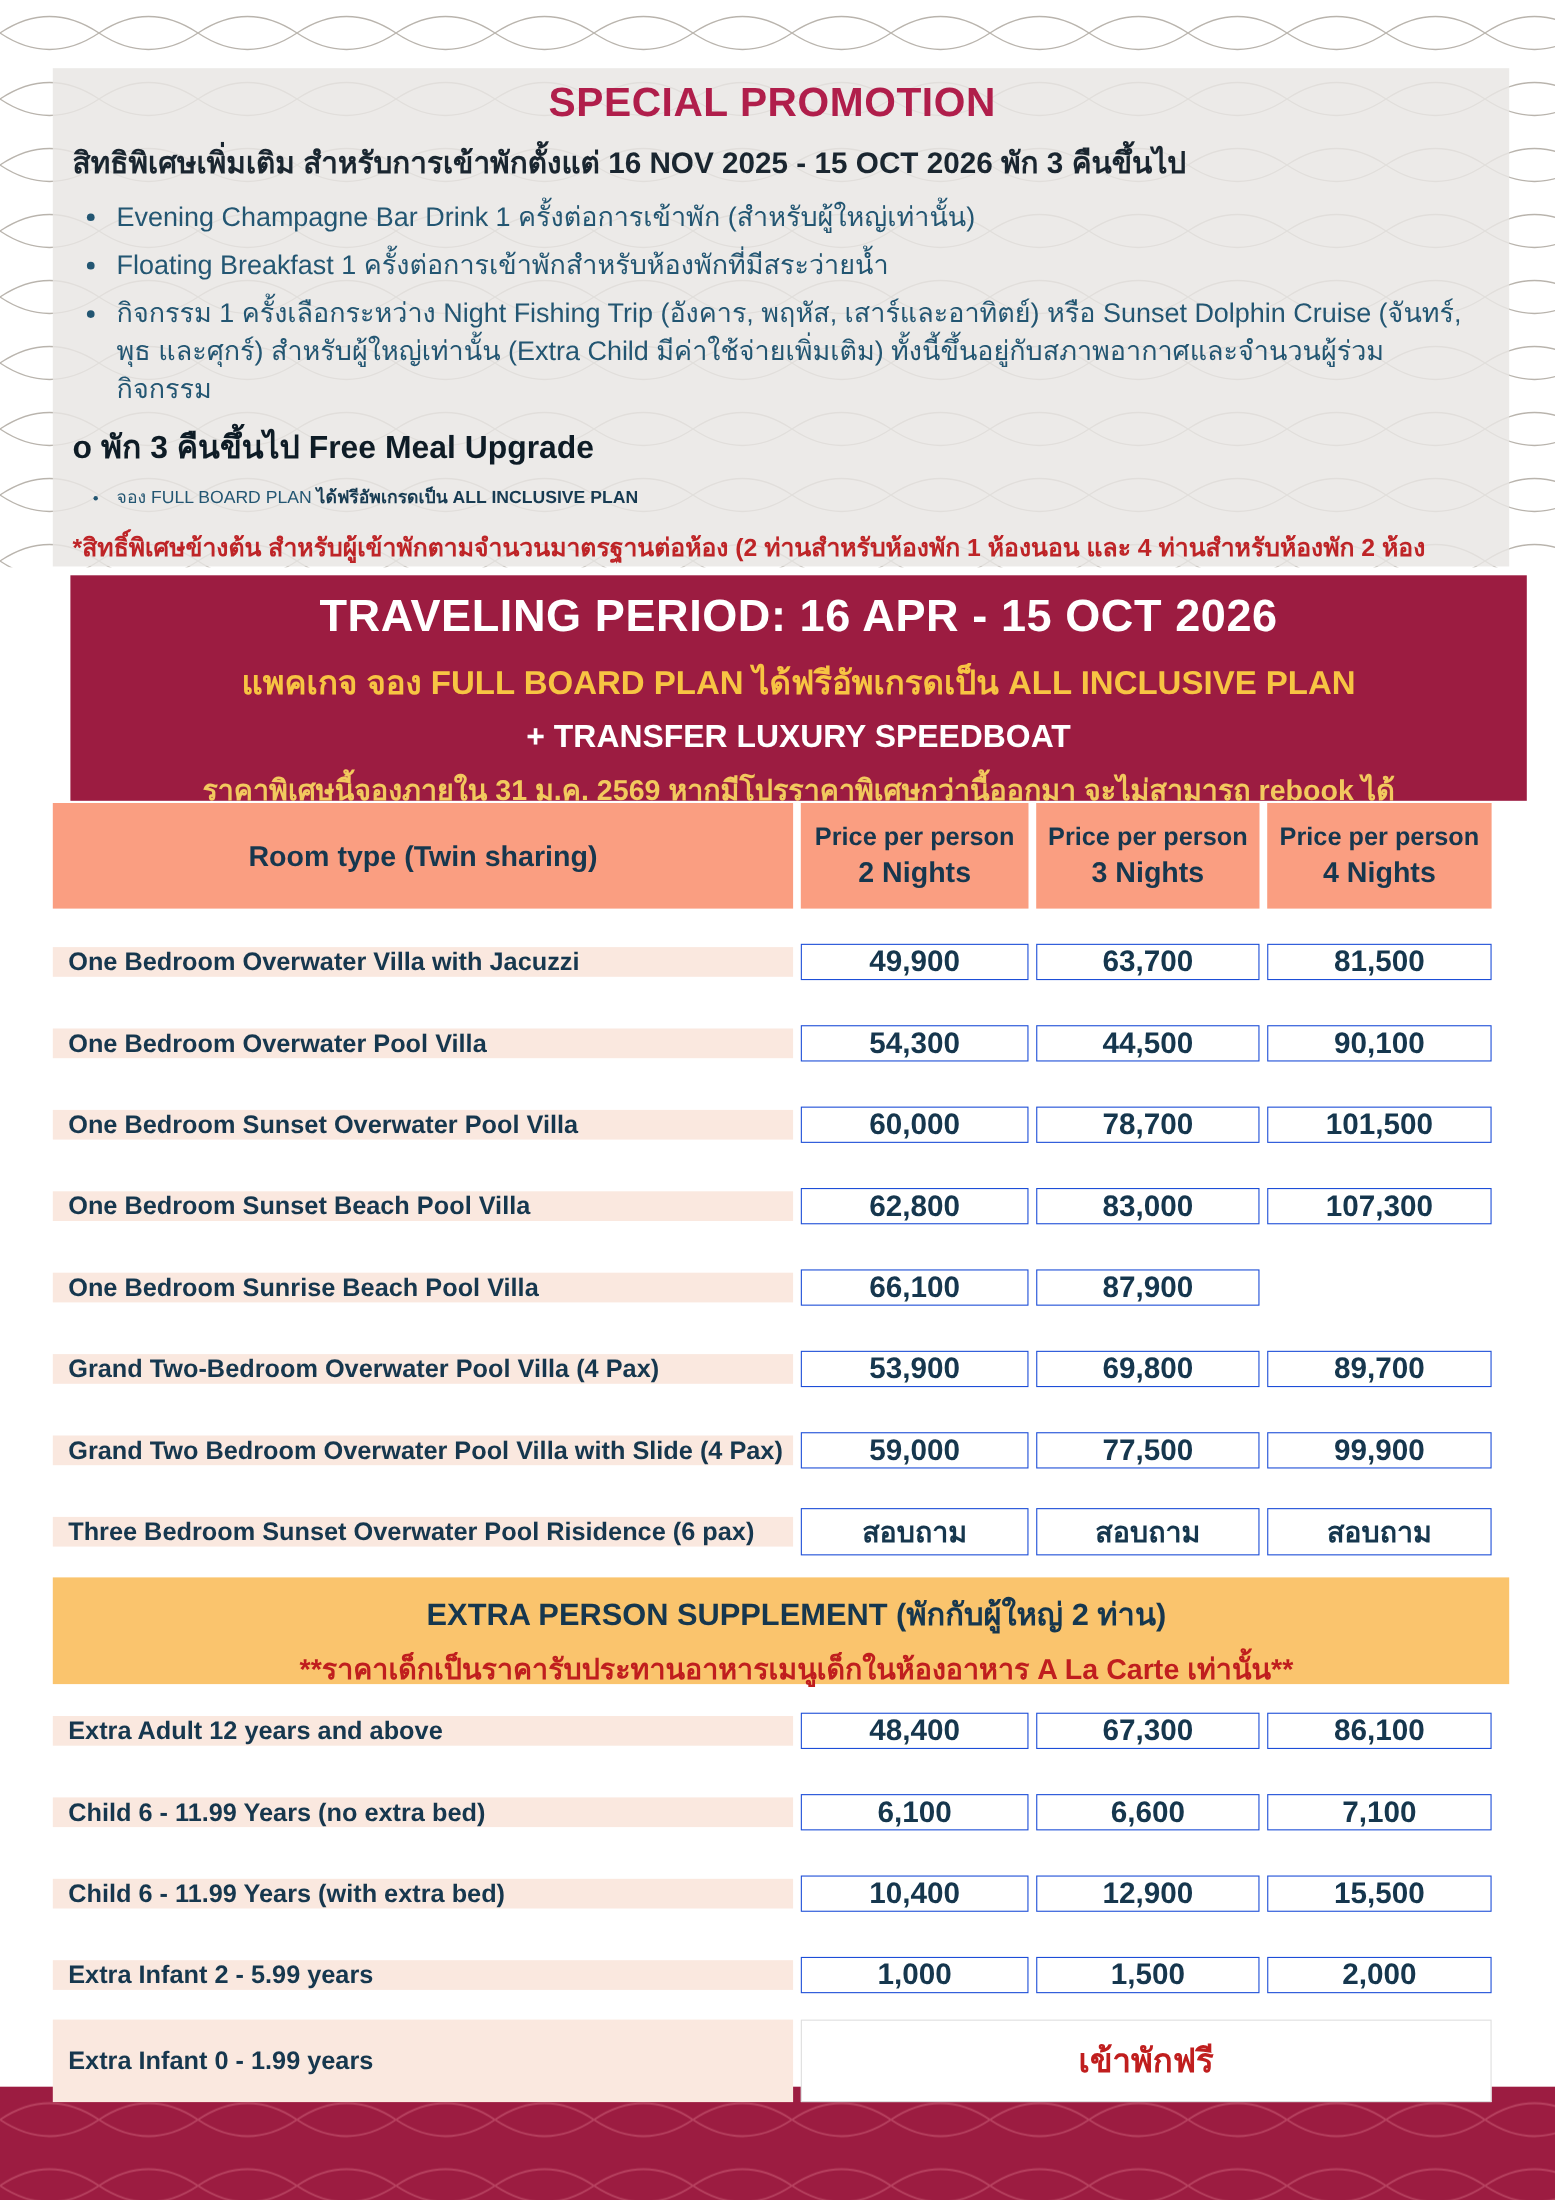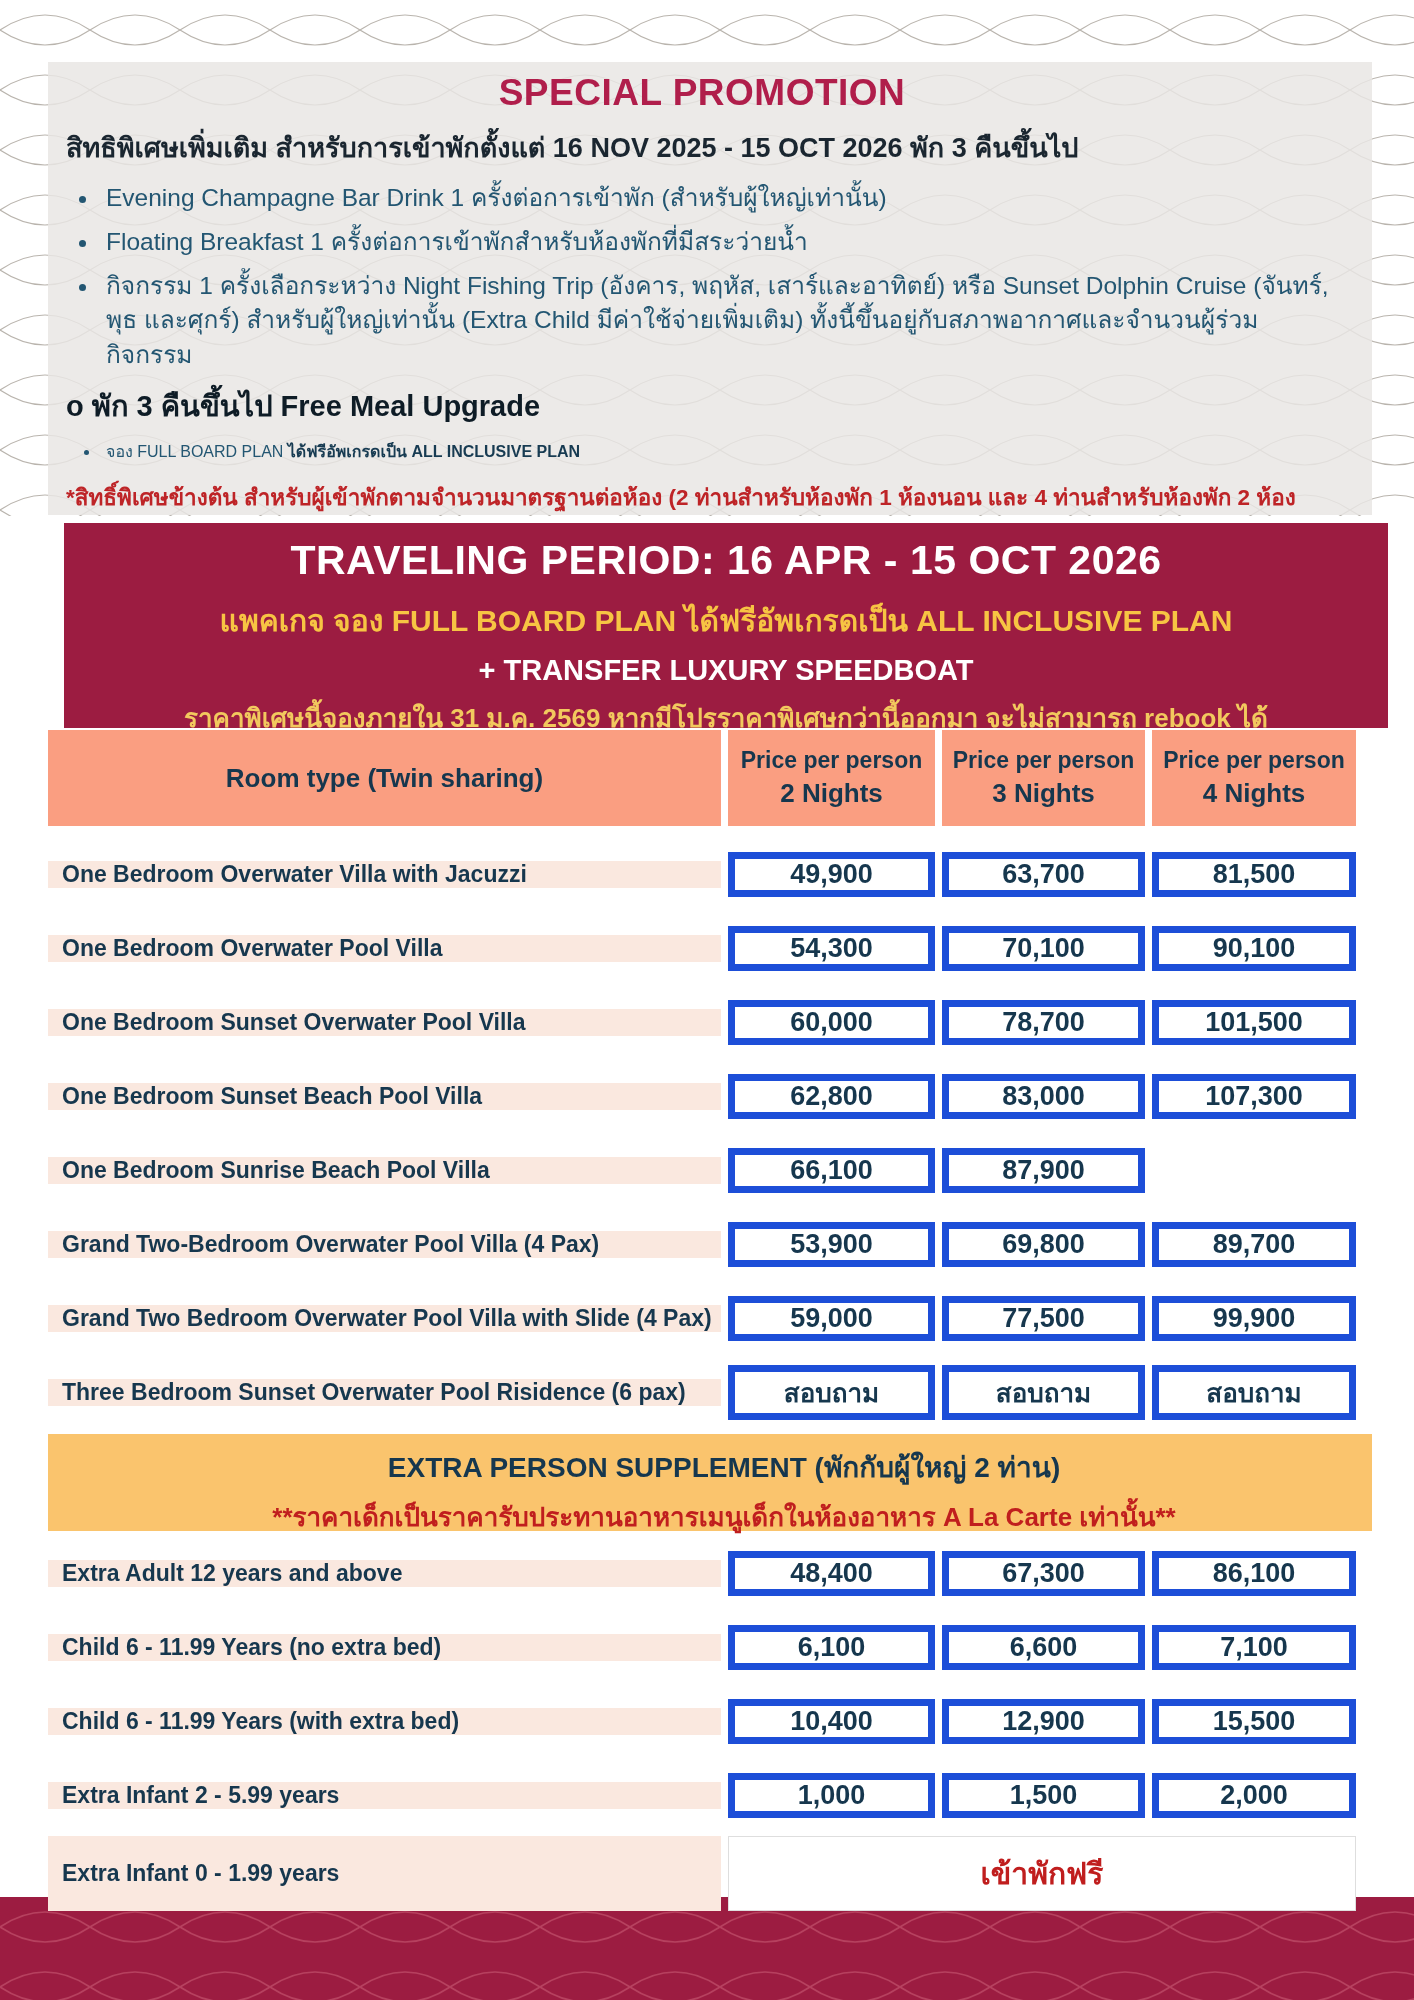--- a/index.html
+++ b/index.html
@@ -74,21 +74,21 @@
   }
   .hdr .room-hdr{font-size:26px;}
   .hdr .col-top{font-size:23px;}
   .hdr .col-nights{font-size:26px;margin-top:4px;}
   .drow{height:67px;align-items:center;}
   .lab{
     background:#FAE8DF;font-weight:700;font-size:23px;color:#16374E;
     padding-left:14px;
   }
   .pr{
-    background:#ffffff;border:7px solid #1d4ed8;justify-content:center;
+    background:#ffffff;border:1px solid #1d4ed8;justify-content:center;
     font-weight:700;font-size:27px;color:#16374E;
   }
   .pr.thai{font-size:26px;}
 
   
   .supp-banner{
     height:97px;margin:8px 0 9px 0;background:#FAC46D;text-align:center;
     box-sizing:border-box;padding-top:11px;padding-left:28px;
   }
   .supp-title{font-size:28px;font-weight:800;color:#16374E;}
@@ -164,21 +164,21 @@
 
     <div class="trow drow">
       <div class="cell c1 lab">One Bedroom Overwater Villa with Jacuzzi</div>
       <div class="cell c2 pr">49,900</div>
       <div class="cell c3 pr">63,700</div>
       <div class="cell c4 pr">81,500</div>
     </div>
     <div class="trow drow">
       <div class="cell c1 lab">One Bedroom Overwater Pool Villa</div>
       <div class="cell c2 pr">54,300</div>
-      <div class="cell c3 pr">70,100</div>
+      <div class="cell c3 pr">44,500</div>
       <div class="cell c4 pr">90,100</div>
     </div>
     <div class="trow drow">
       <div class="cell c1 lab">One Bedroom Sunset Overwater Pool Villa</div>
       <div class="cell c2 pr">60,000</div>
       <div class="cell c3 pr">78,700</div>
       <div class="cell c4 pr">101,500</div>
     </div>
     <div class="trow drow">
       <div class="cell c1 lab">One Bedroom Sunset Beach Pool Villa</div>

